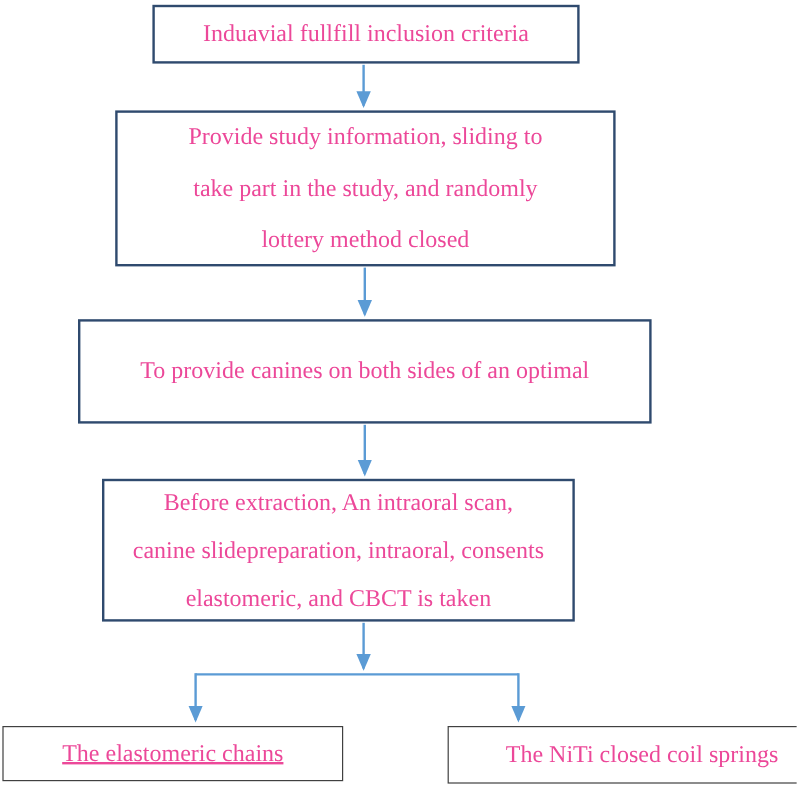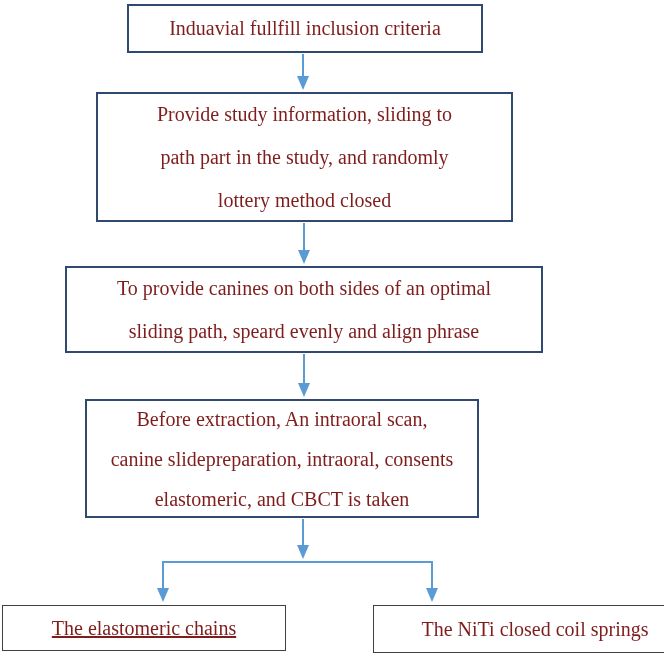--- a/index.html
+++ b/index.html
@@ -6,21 +6,21 @@
     margin: 0;
     padding: 0;
     background: #ffffff;
   }
   .canvas {
     position: relative;
     width: 664px;
     height: 659px;
     background: #ffffff;
     font-family: "Liberation Serif", "DejaVu Serif", serif;
-    color: #7f1d1d;
+    color: #ec4899;
     overflow: hidden;
   }
   .arrows {
     position: absolute;
     left: 0;
     top: 0;
     width: 664px;
     height: 659px;
     pointer-events: none;
   }
@@ -74,27 +74,26 @@
 
     <line x1="432" y1="561" x2="432" y2="600" stroke="#5B9BD5" stroke-width="2" marker-end="url(#ah)"></line>
   </svg>
 
   <div class="node node--navy" id="n1">
     <span class="line">Induavial fullfill inclusion criteria</span>
   </div>
 
   <div class="node node--navy" id="n2">
     <span class="line">Provide study information, sliding to</span>
-    <span class="line">path part in the study, and randomly</span>
+    <span class="line">take part in the study, and randomly</span>
     <span class="line">lottery method closed</span>
   </div>
 
   <div class="node node--navy" id="n3">
     <span class="line">To provide canines on both sides of an optimal</span>
-    <span class="line">sliding path, speard evenly and align phrase</span>
   </div>
 
   <div class="node node--navy" id="n4">
     <span class="line">Before extraction, An intraoral scan,</span>
     <span class="line">canine slidepreparation, intraoral, consents</span>
     <span class="line">elastomeric, and CBCT is taken</span>
   </div>
 
   <div class="node node--gray" id="n5">
     <span class="line">The elastomeric chains</span>

